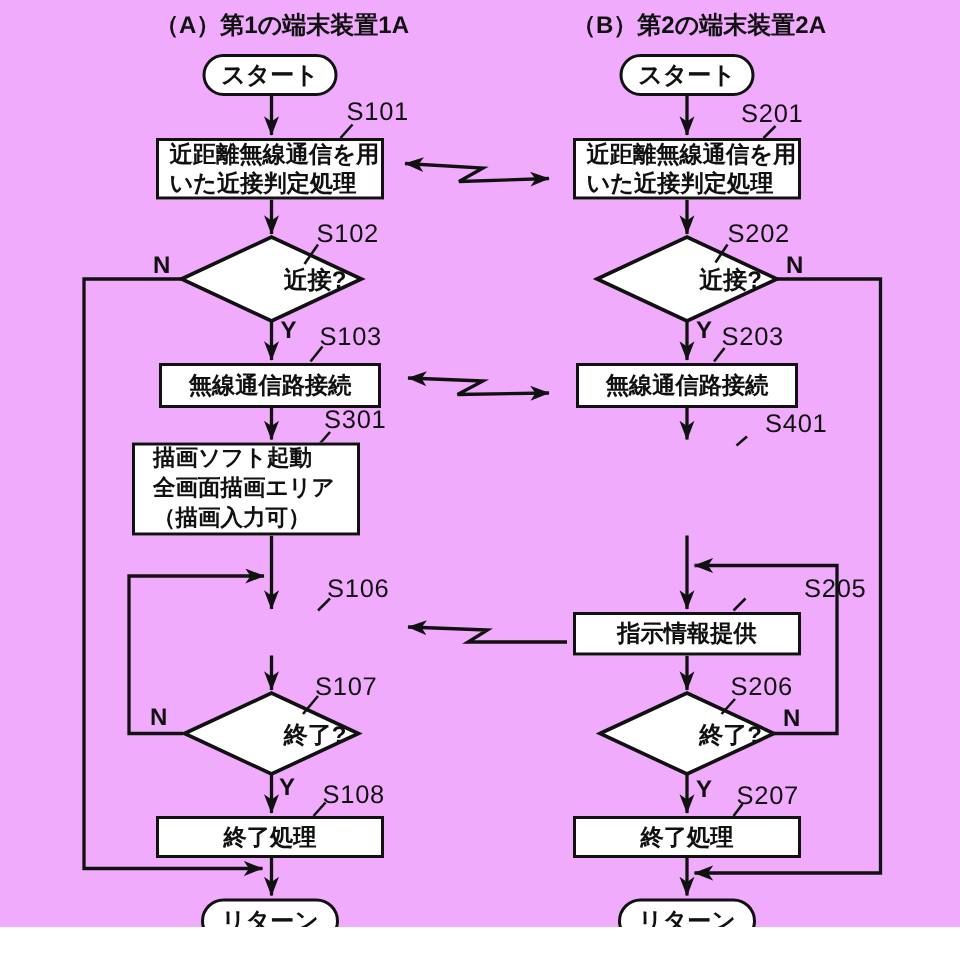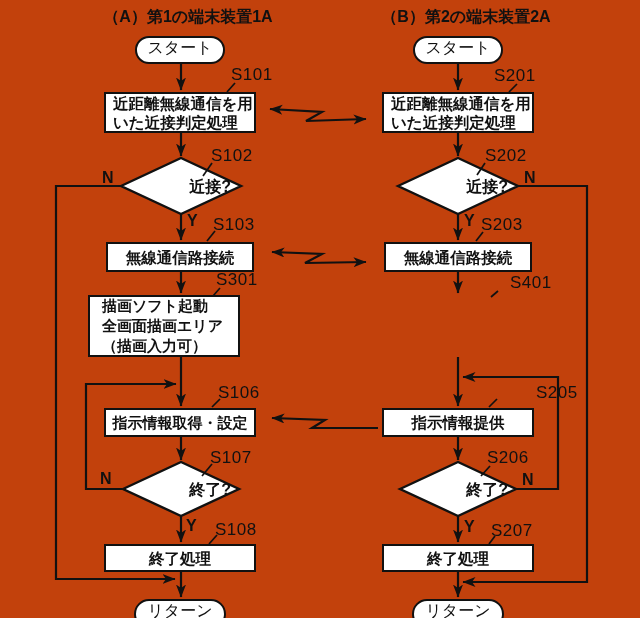--- a/index.html
+++ b/index.html
@@ -1,23 +1,23 @@
 <!DOCTYPE html>
 <html><head>
 <meta charset="utf-8">
 <style>
   html,body{margin:0;padding:0;background:#fff;}
-  #fig{position:relative;width:640px;height:618px;background:#c2410c;overflow:hidden;
+  #fig{position:relative;width:640px;height:618px;background:#f0abfc;overflow:hidden;
        font-family:"Liberation Sans","DejaVu Sans",sans-serif;color:#111;}
   #wires{position:absolute;left:0;top:0;width:640px;height:640px;}
   .abs{position:absolute;}
   .title{font-size:16px;font-weight:bold;text-align:center;white-space:nowrap;}
   .oval{position:absolute;border:2.4px solid #111;border-radius:16px;background:#fff;
-        display:flex;justify-content:center;
-        font-size:16px;font-weight:normal;box-sizing:border-box;}
+        display:flex;align-items:center;justify-content:center;
+        font-size:16px;font-weight:bold;box-sizing:border-box;}
   .box{position:absolute;border:2.4px solid #111;background:#fff;box-sizing:border-box;
        display:flex;flex-direction:column;justify-content:center;
        font-size:15.5px;font-weight:bold;line-height:19px;}
   .box.center{align-items:center;text-align:center;}
   .box.left3{padding-left:12px;line-height:20px;font-size:15px;}
   .box.left3.tight{font-size:14.5px;}
   .box.pad2{padding-left:7px;}
   .dtext{position:absolute;width:100px;text-align:right;font-size:16px;font-weight:bold;}
   .slabel{position:absolute;font-size:17px;letter-spacing:0.5px;white-space:nowrap;}
   .yn{position:absolute;font-size:16px;font-weight:bold;}
@@ -105,23 +105,20 @@
   <div class="box center" style="left:106px;top:242px;width:148px;height:30px;">
     <div>無線通信路接続</div>
   </div>
 
   <div class="box left3" style="left:88px;top:295px;width:152px;height:62px;">
     <div>描画ソフト起動</div>
     <div>全画面描画エリア</div>
     <div>（描画入力可）</div>
   </div>
 
-  <div class="box center" style="left:104px;top:408px;width:152px;height:29px;font-size:15px;">
-    <div>指示情報取得・設定</div>
-  </div>
 
   <div class="dtext" style="left:131px;top:480px;">終了?</div>
 
   <div class="box center" style="left:104px;top:544px;width:152px;height:28px;">
     <div>終了処理</div>
   </div>
 
   <div class="oval" style="left:134px;top:599px;width:92px;height:30px;">
     <span>リターン</span>
   </div>

